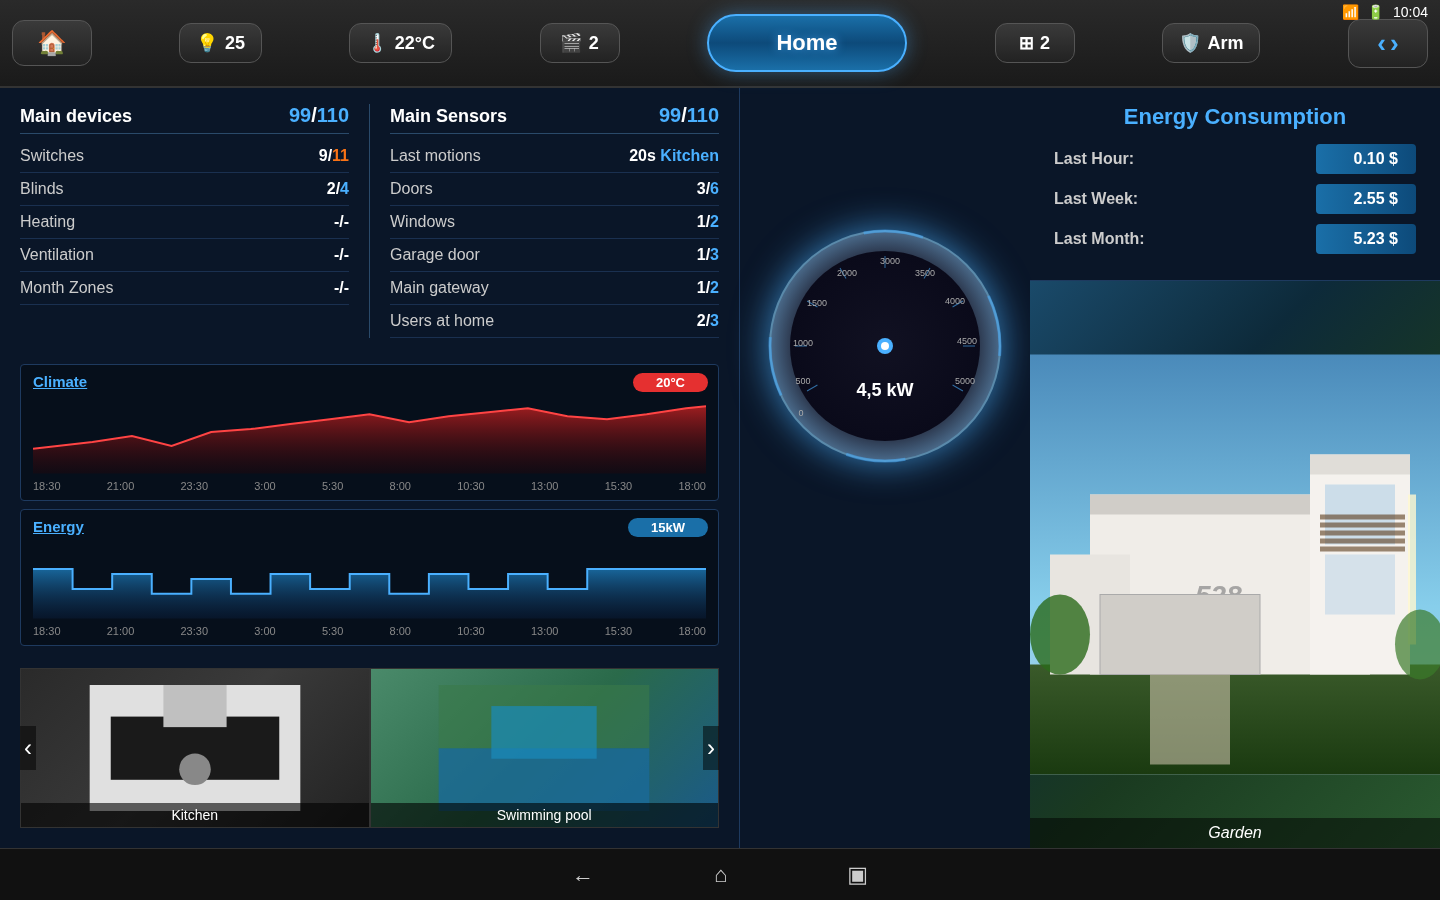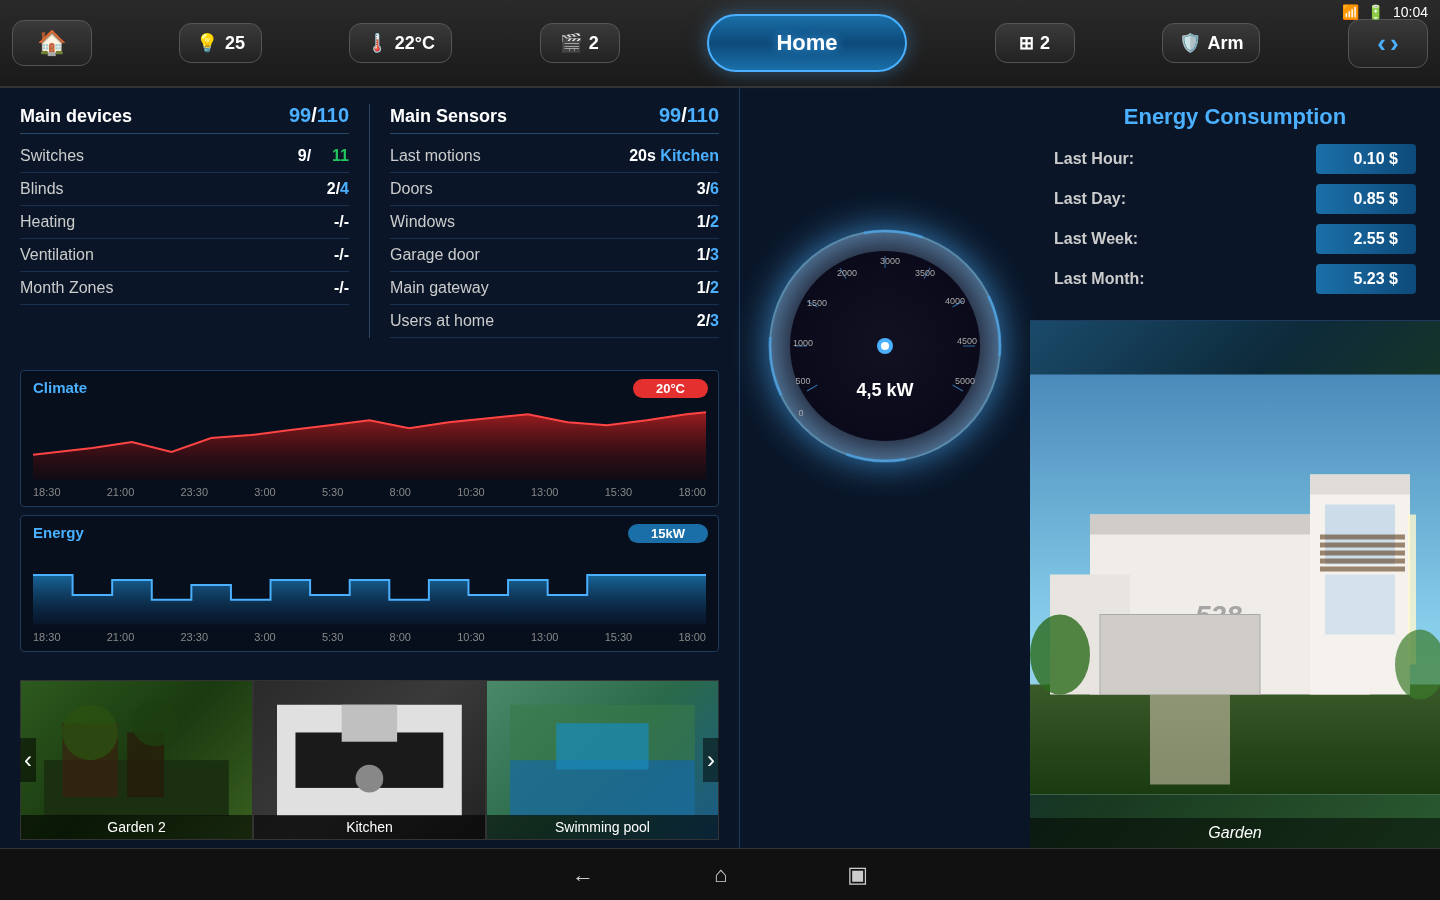--- a/index.html
+++ b/index.html
@@ -65,21 +65,21 @@
       min-width: 80px;
       justify-content: center;
     }
 
     
     .left-panel {
       width: 740px;
       padding: 16px 20px 8px 20px;
       display: flex;
       flex-direction: column;
-      gap: 16px;
+      gap: 10px;
       border-right: 1px solid #1e3a5f;
     }
 
     
     .stats-row {
       display: flex;
       gap: 0;
       margin-bottom: 8px;
     }
     .stats-col {
@@ -154,20 +154,21 @@
       border-radius: 4px;
       padding: 8px 12px;
       margin-bottom: 8px;
       position: relative;
     }
     .chart-label {
       color: #4ab0ff;
       font-size: 15px;
       font-weight: bold;
       margin-bottom: 4px;
+      text-decoration: underline;
     }
     .chart-badge {
       position: absolute;
       right: 10px;
       top: 8px;
       padding: 2px 23px;
       border-radius: 10px;
       font-size: 13px;
       font-weight: bold;
     }
@@ -389,21 +390,21 @@
       <div class="stats-col">
         <div class="stats-header">
           <span class="stats-title">Main devices</span>
           <span class="stats-count">
             <span>99</span>/<span style="color:#4ab0ff;">110</span>
           </span>
         </div>
         <div>
           <div class="stats-item">
             <span>Switches</span>
-            <span class="val">9/<span style="color:#22c55e;padding-left:21px;">11</span></span>
+            <span class="val">9/<span style="color:#f97316;">11</span></span>
           </div>
           <div class="stats-item">
             <span>Blinds</span>
             <span class="val">2/<span style="color:#4ab0ff;">4</span></span>
           </div>
           <div class="stats-item">
             <span>Heating</span>
             <span class="val">-/-</span>
           </div>
           <div class="stats-item">
@@ -509,32 +510,20 @@
             <span>13:00</span>
             <span>15:30</span>
             <span>18:00</span>
         </div>
       </div>
     </div>
 
     <div class="thumbnails-row" style="position:relative;">
       <div class="thumb-nav left">‹</div>
       <div class="thumb-item">
-        <div class="thumb-bg" style="background: linear-gradient(135deg, #2d5a1e, #1a3a10, #3a6020);">
-          <svg width="80%" height="80%" viewBox="0 0 200 120">
-            <rect x="0" y="60" width="200" height="60" fill="#1a3010"></rect>
-            <rect x="20" y="20" width="60" height="80" fill="#3a2010" opacity="0.7"></rect>
-            <rect x="90" y="30" width="40" height="70" fill="#2a1808" opacity="0.7"></rect>
-            <circle cx="50" cy="30" r="30" fill="#2a5010" opacity="0.8"></circle>
-            <circle cx="120" cy="20" r="25" fill="#1e4010" opacity="0.8"></circle>
-          </svg>
-        </div>
-        <div class="thumb-label">Garden 2</div>
-      </div>
-      <div class="thumb-item">
         <div class="thumb-bg" style="background: linear-gradient(135deg, #2a2a2a, #3a3a3a, #222);">
           <svg width="80%" height="80%" viewBox="0 0 200 120">
             <rect x="0" y="0" width="200" height="120" fill="#e0e0e0"></rect>
             <rect x="20" y="30" width="160" height="60" fill="#1a1a1a"></rect>
             <rect x="70" y="0" width="60" height="40" fill="#c0c0c0"></rect>
             <circle cx="100" cy="80" r="15" fill="#888"></circle>
           </svg>
         </div>
         <div class="thumb-label">Kitchen</div>
       </div>
@@ -621,24 +610,20 @@
     <div class="energy-section">
       <div class="energy-title">
         <span style="color:#4ab0ff; font-weight:bold;">Energy</span><span> Consumption</span>
       </div>
       <div>
         <div class="energy-row">
           <span class="energy-row-label">Last Hour:</span>
           <button class="energy-val-btn">0.10 $</button>
         </div>
         <div class="energy-row">
-          <span class="energy-row-label">Last Day:</span>
-          <button class="energy-val-btn">0.85 $</button>
-        </div>
-        <div class="energy-row">
           <span class="energy-row-label">Last Week:</span>
           <button class="energy-val-btn">2.55 $</button>
         </div>
         <div class="energy-row">
           <span class="energy-row-label">Last Month:</span>
           <button class="energy-val-btn">5.23 $</button>
         </div>
       </div>
     </div>
 

